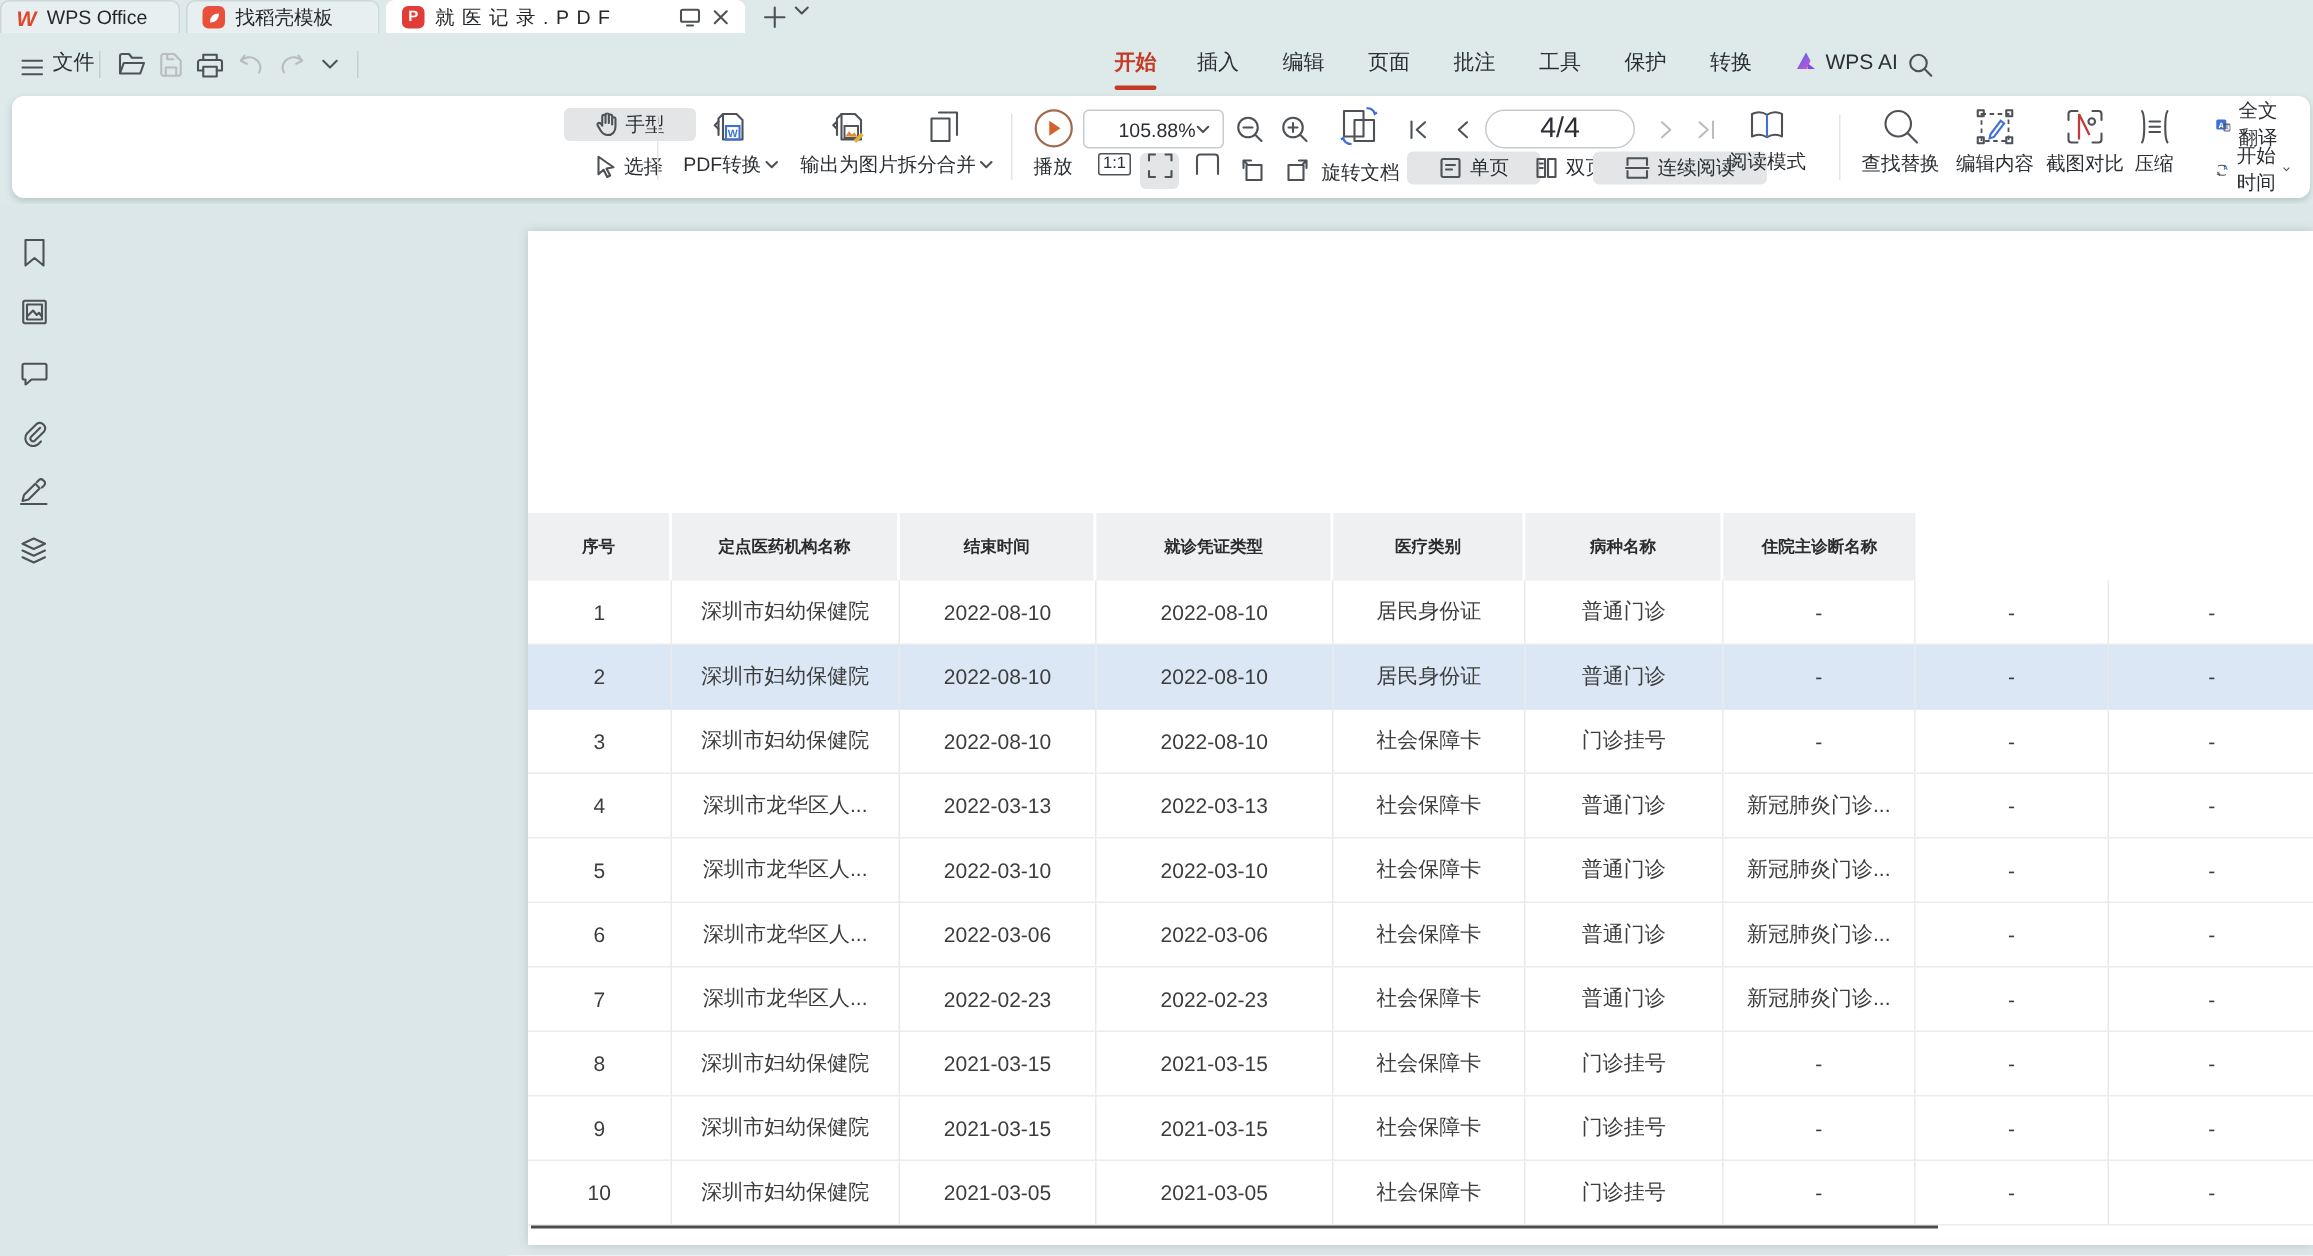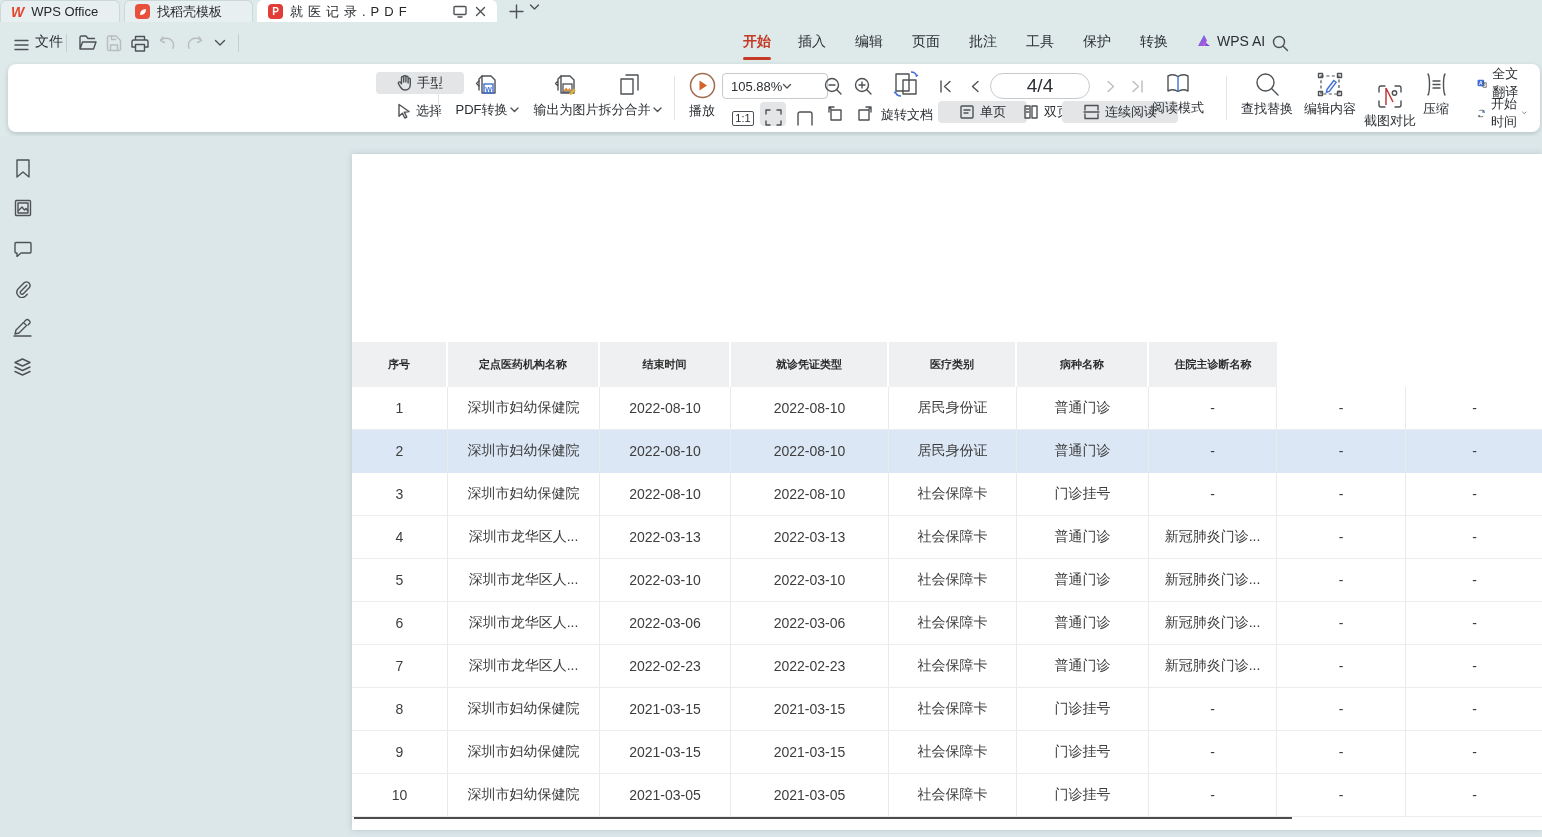--- a/index.html
+++ b/index.html
@@ -40,26 +40,26 @@
 
   
   .toolbar { position:absolute; left:8px; top:64px; width:1532px; height:68px; background:#ffffff;
              border-radius:8px; box-shadow:0 2px 5px rgba(70,90,95,.25); }
   .tb-abs { position:absolute; }
   .pill { background:#e3e5e6; border-radius:4px; }
   .hrow { display:flex; align-items:center; gap:5px; height:22px; padding:0 21px; font-size:13px; }
   .vtool { display:flex; flex-direction:column; align-items:center; gap:3px; font-size:13px; }
   .vtool .lbl { display:flex; align-items:center; gap:2px; white-space:nowrap; }
   .tb-sep { position:absolute; top:12px; width:1px; height:44px; background:#e3e6e7; }
-  .zoombox { display:flex; align-items:center; justify-content:flex-start; padding:0 8px;
-             width:106px; height:26px; border:1px solid #c6cacc; border-radius:4px; font-size:13px; }
+  .zoombox { display:flex; align-items:center; justify-content:flex-end; padding:0 8px;
+             width:94px; height:26px; border:1px solid #c6cacc; border-radius:4px; font-size:13px; }
   .pagebox { width:100px; height:26px; border:1px solid #c6cacc; border-radius:13px; font-size:19px;
              display:flex; align-items:center; justify-content:center; }
   .navbtn { width:22px; height:22px; display:flex; align-items:center; justify-content:center; }
-  .small-ico-btn { width:26px; height:24px; display:flex; align-items:flex-end; justify-content:center; border-radius:4px; }
+  .small-ico-btn { width:26px; height:24px; display:flex; align-items:flex-start; justify-content:center; border-radius:4px; }
   .small-ico-btn.sel { background:#e3e5e6; }
   .ratio { font-size:11px; border:1.4px solid #4e5256; border-radius:2px; padding:0 2px; height:15px;
            line-height:13px; color:#2b2f33; }
   .muted svg { stroke:#b9bdc0 !important; }
   .muted * { stroke:#b9bdc0 !important; fill:none; }
 
   
   .workspace { position:absolute; left:0; top:136px; width:1542px; height:701px; background:#dce7e9; }
   .side-ico { position:absolute; left:13px; width:19px; height:19px; display:flex; align-items:center; justify-content:center; }
 
@@ -397,21 +397,21 @@
         <rect x="4" y="4" width="18" height="18" fill="none" stroke="#4e5256" stroke-width="1.2" stroke-dasharray="3 2.4"></rect>
         <rect class="st" x="1.5" y="1.5" width="4" height="4"></rect>
           <rect class="st" x="20.5" y="1.5" width="4" height="4"></rect>
         <rect class="st" x="1.5" y="19.5" width="4" height="4"></rect>
           <rect class="st" x="20.5" y="19.5" width="4" height="4"></rect>
         <path d="M10 17.5 16.8 8.5l2.3 1.8-6.8 9-2.9 1Z" fill="none" stroke="#3f6fd8" stroke-width="1.4"></path>
       </svg>
       <span>编辑内容</span>
     </div>
 
-    <div class="tb-abs vtool" style="left:1352px; top:20px; width:60px">
+    <div class="tb-abs vtool" style="left:1352px; top:8px; width:60px">
       <svg width="26" height="25" viewBox="0 0 26 25">
         <path class="st" d="M8 2H4a2 2 0 0 0-2 2v4M18 2h4a2 2 0 0 1 2 2v4M2 17v4a2 2 0 0 0 2 2h4M24 17v4a2 2 0 0 1-2 2h-4"></path>
         <path d="M9 4v17M9 4l7 14" stroke="#c23a3a" fill="none" stroke-width="1.5"></path>
         <circle cx="17.5" cy="9" r="2.2" fill="none" stroke="#4e5256" stroke-width="1.4"></circle>
       </svg>
       <span>截图对比</span>
     </div>
 
     <div class="tb-abs vtool" style="left:1406px; top:8px; width:44px">
       <svg width="27" height="25" viewBox="0 0 27 25">

